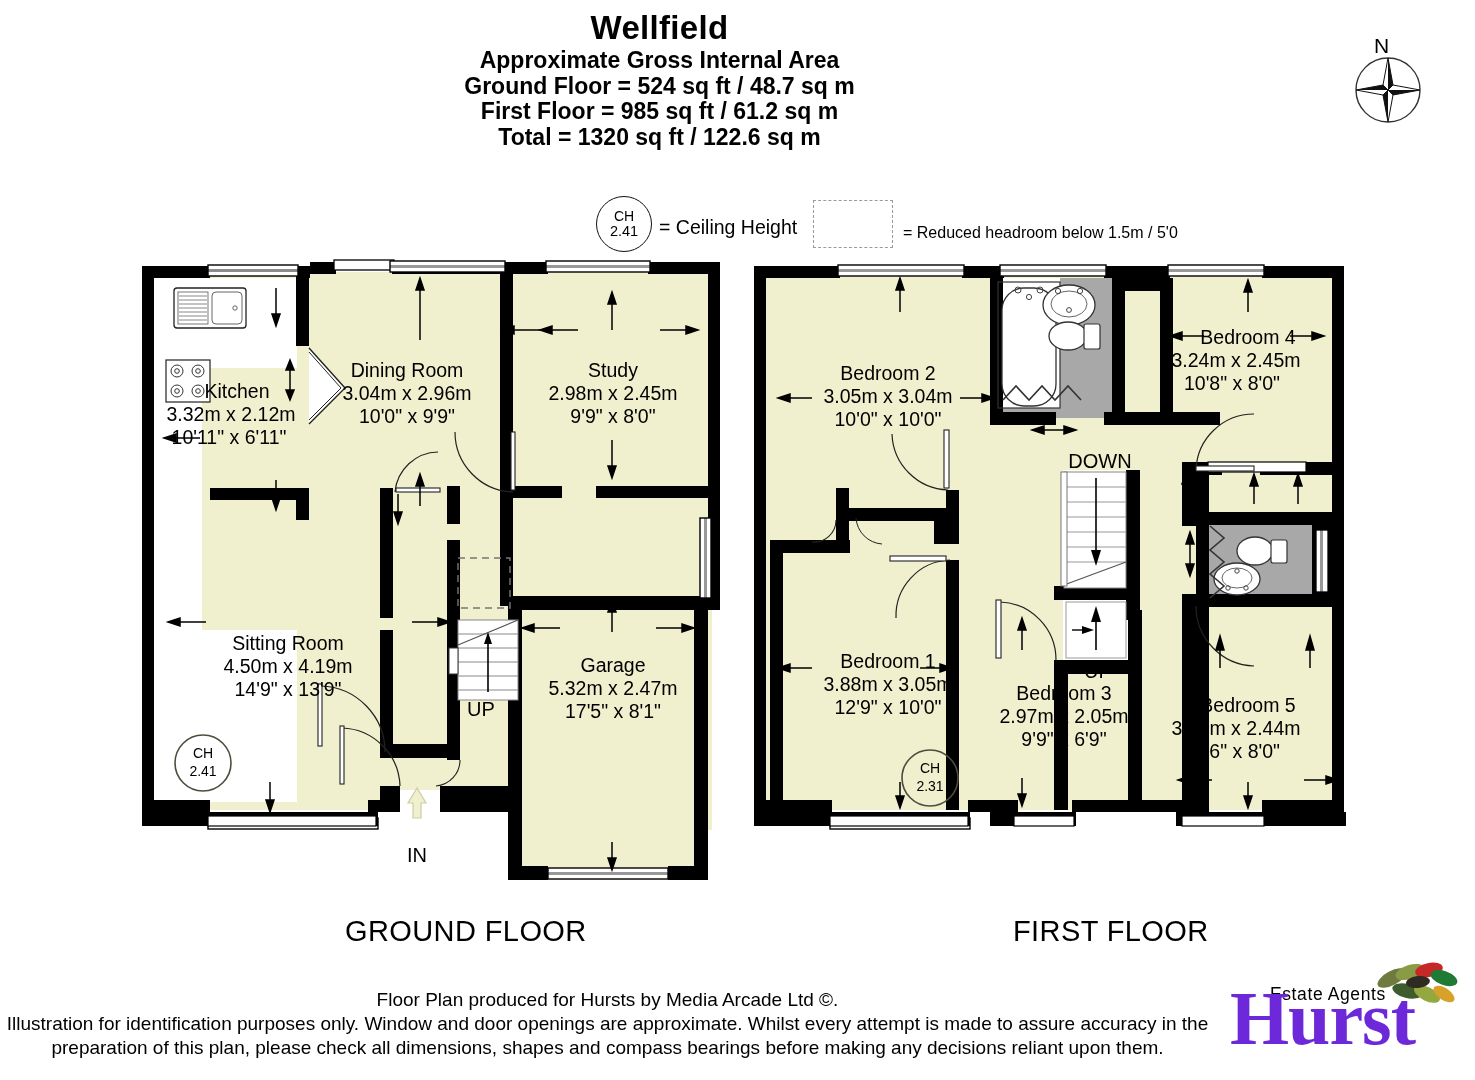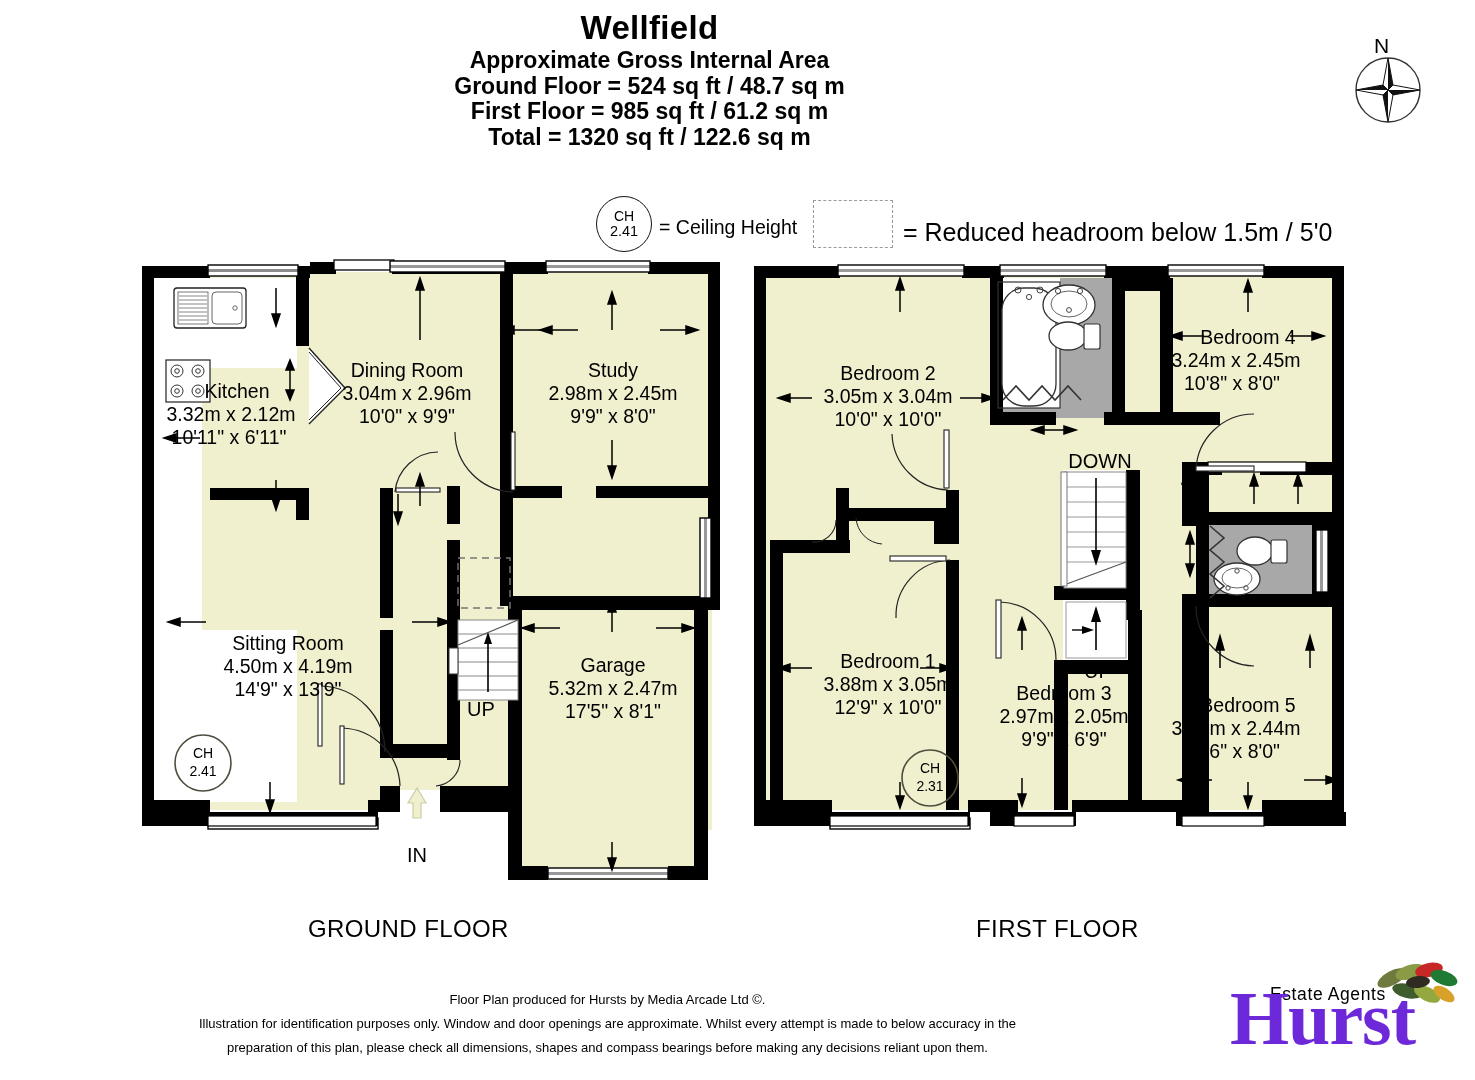--- a/index.html
+++ b/index.html
@@ -8,50 +8,50 @@
     width:1475px;height:1080px;
     background:#ffffff;
     font-family:"Liberation Sans", sans-serif;
     color:#000;
     overflow:hidden;
     position:relative;
   }
   .page{position:relative;width:1475px;height:1080px;}
 
   
-  .header{position:absolute;left:8px;top:8px;width:1283px;text-align:center;}
+  .header{position:absolute;left:18px;top:8px;width:1283px;text-align:center;}
   .title{font-size:33px;font-weight:bold;letter-spacing:.3px;line-height:40px;}
   .sub{font-size:23px;line-height:25.5px;font-weight:bold;}
 
   
   .legend{position:absolute;left:596px;top:196px;width:680px;height:58px;}
   .ch-ellipse{
     position:absolute;left:0;top:0;width:54px;height:54px;
     border:1.6px solid #111;border-radius:50%;
     display:flex;flex-direction:column;align-items:center;justify-content:center;
     line-height:1.05;
   }
   .ch-ellipse .l1{font-size:14px;}
   .ch-ellipse .l2{font-size:14.5px;}
   .legend-txt1{position:absolute;left:63px;top:12px;font-size:19.5px;white-space:nowrap;margin-top:8px;}
   .dashbox{position:absolute;left:217px;top:4px;width:78px;height:46px;border:1.7px dashed #9a9a9a;}
-  .legend-txt2{position:absolute;left:307px;top:22px;font-size:25px;white-space:nowrap;}
+  .legend-txt2{position:absolute;left:307px;top:28px;font-size:16px;white-space:nowrap;}
 
   
   .compass{position:absolute;left:1348px;top:38px;width:80px;height:92px;}
   .compass .n{position:absolute;left:26px;top:-4px;font-size:21px;}
 
   
-  .floor-cap{position:absolute;font-size:24px;letter-spacing:.4px;}
+  .floor-cap{position:absolute;font-size:29px;letter-spacing:.4px;margin-left:37px;}
   #cap-ground{left:308px;top:915px;}
   #cap-first{left:976px;top:915px;}
 
   
   .footer{position:absolute;left:0;top:988px;width:1215px;text-align:center;
-          font-size:13px;line-height:24px;}
+          font-size:19px;line-height:24px;}
   .logo{position:absolute;left:1222px;top:958px;width:245px;height:105px;}
   .logo .hurst{position:absolute;left:8px;top:22px;font-family:"Liberation Serif",serif;
                font-size:76px;line-height:76px;font-weight:bold;color:#6d28d9;letter-spacing:-1px;}
   .logo .ea{position:absolute;left:48px;top:26px;font-size:17.5px;color:#000000;letter-spacing:.6px;}
 
   
   .plan{position:absolute;}
   #plan-ground{left:0;top:0;}
   #plan-first{left:0;top:0;}
 
@@ -647,21 +647,21 @@
       <text class="plan-lbl" x="1100" y="468">DOWN</text>
       <text class="plan-lbl" x="1098" y="678">UP</text>
     </g>
   </svg>
 
   <div class="floor-cap" id="cap-ground">GROUND FLOOR</div>
   <div class="floor-cap" id="cap-first">FIRST FLOOR</div>
 
   <div class="footer">
     <div>Floor Plan produced for Hursts by Media Arcade Ltd ©.</div>
-    <div>Illustration for identification purposes only. Window and door openings are approximate. Whilst every attempt is made to below accuracy in the</div>
+    <div>Illustration for identification purposes only. Window and door openings are approximate. Whilst every attempt is made to assure accuracy in the</div>
     <div>preparation of this plan, please check all dimensions, shapes and compass bearings before making any decisions reliant upon them.</div>
   </div>
 
   <div class="logo">
     <svg width="90" height="52" viewBox="0 0 90 52" style="position:absolute;left:150px;top:0;">
       <ellipse cx="20" cy="20" rx="16" ry="7" fill="#6f7a3e" transform="rotate(-28 20 20)"></ellipse>
       <ellipse cx="38" cy="14" rx="15" ry="7" fill="#8a9b45" transform="rotate(-18 38 14)"></ellipse>
       <ellipse cx="57" cy="12" rx="14" ry="7" fill="#c62828" transform="rotate(-12 57 12)"></ellipse>
       <ellipse cx="72" cy="20" rx="14" ry="7" fill="#1f7a34" transform="rotate(20 72 20)"></ellipse>
       <ellipse cx="35" cy="33" rx="15" ry="7" fill="#3e5c2c" transform="rotate(14 35 33)"></ellipse>

